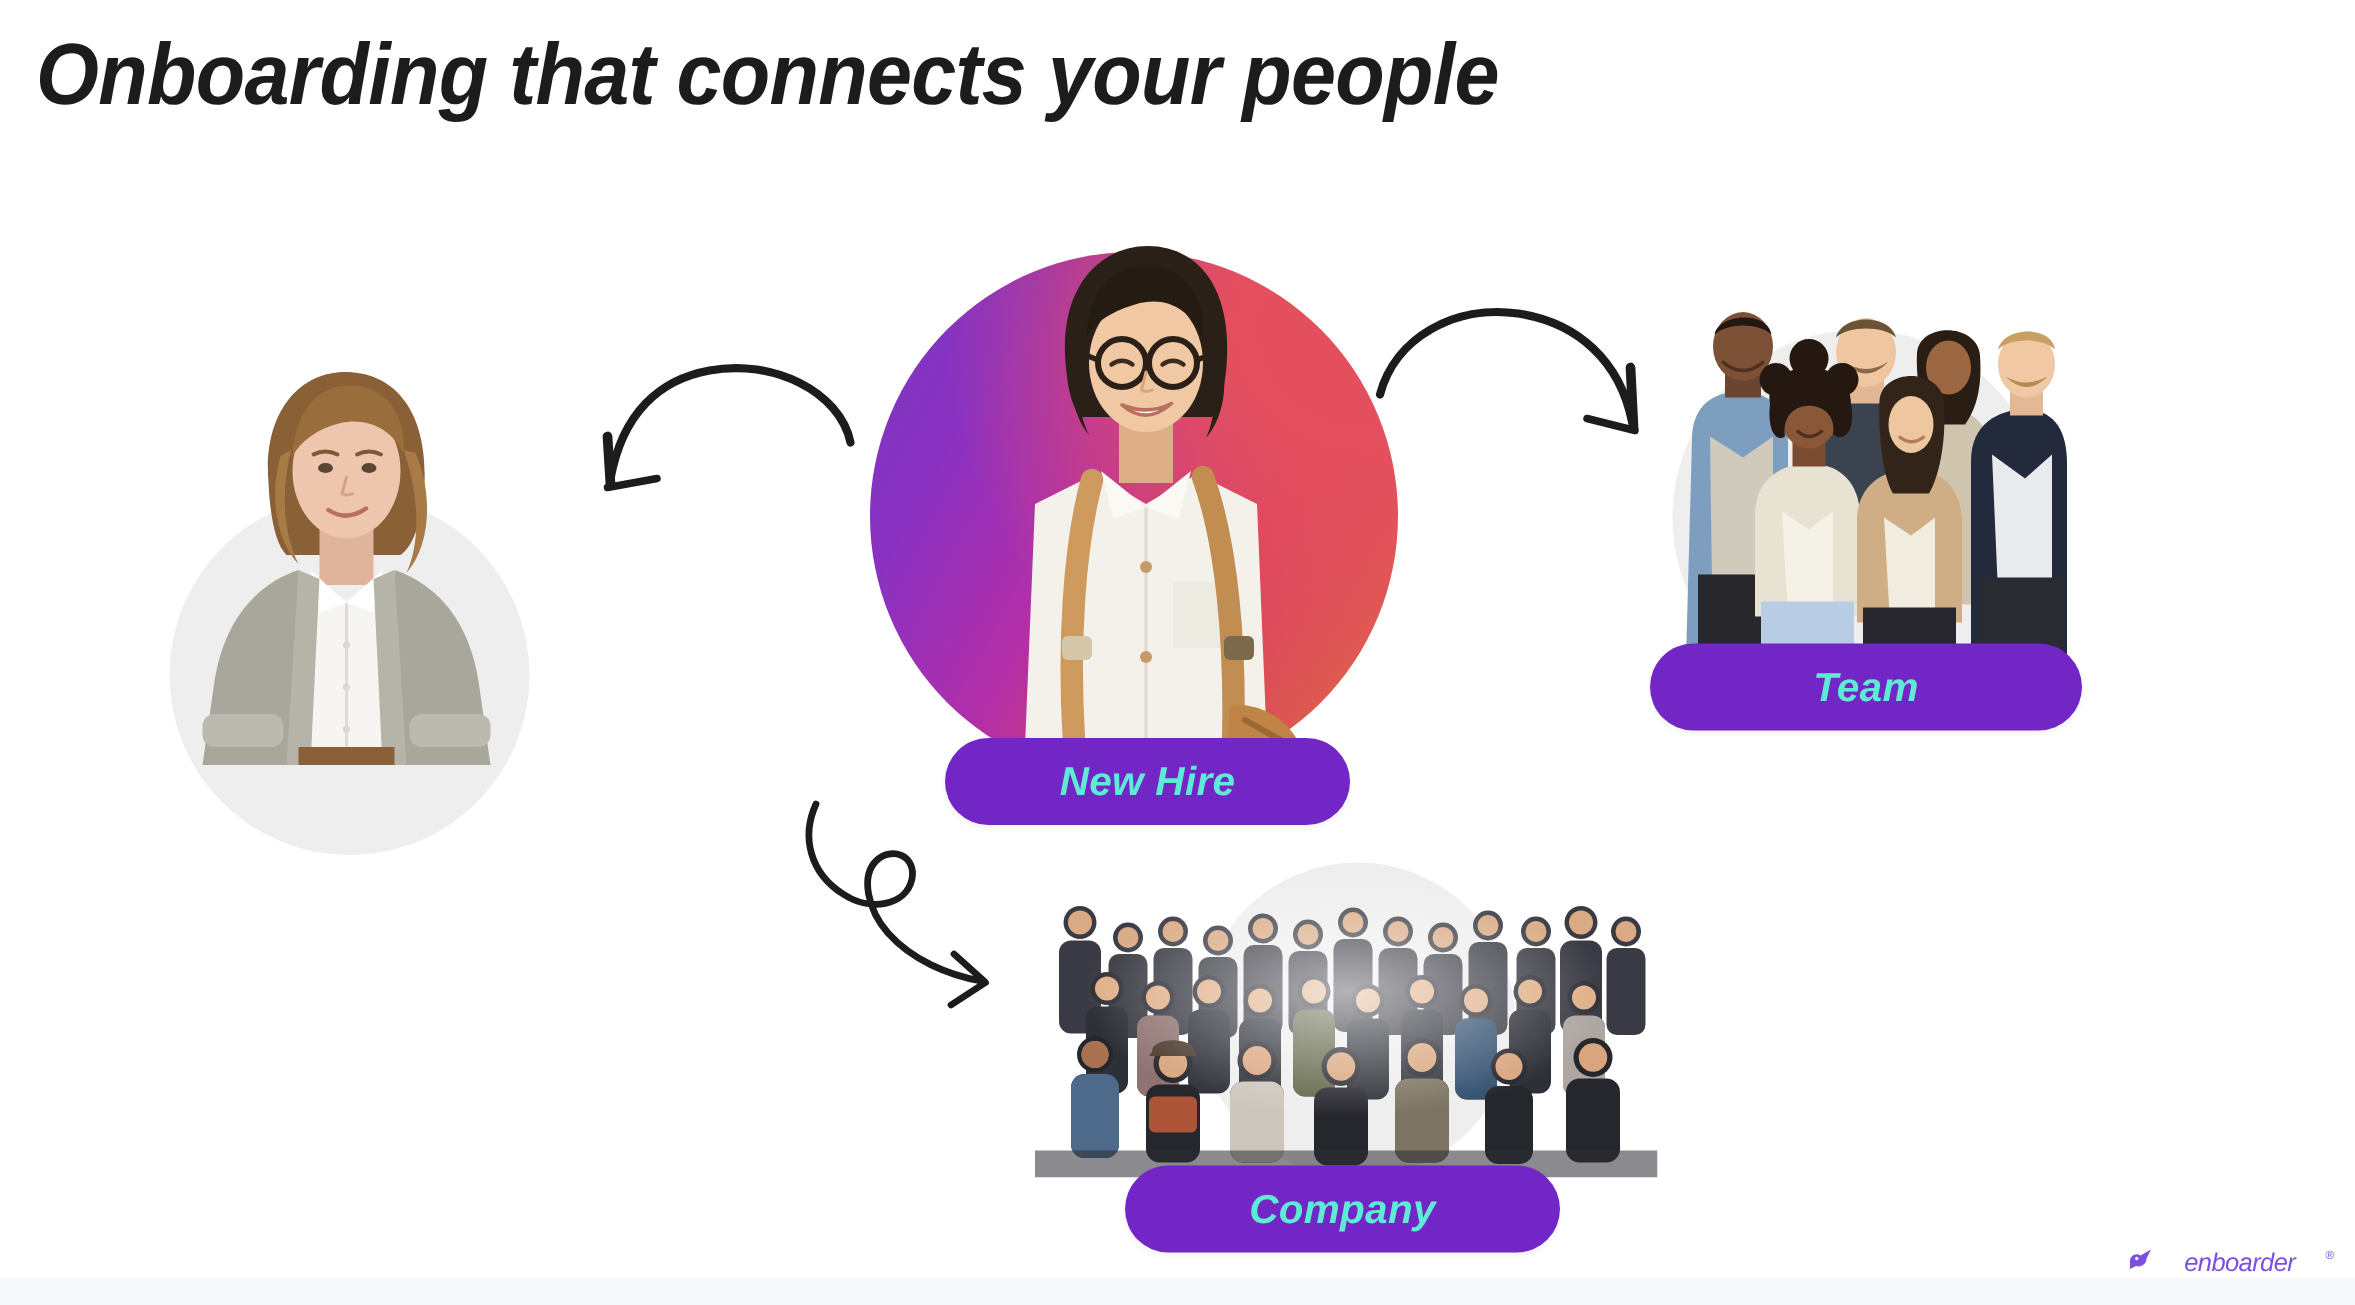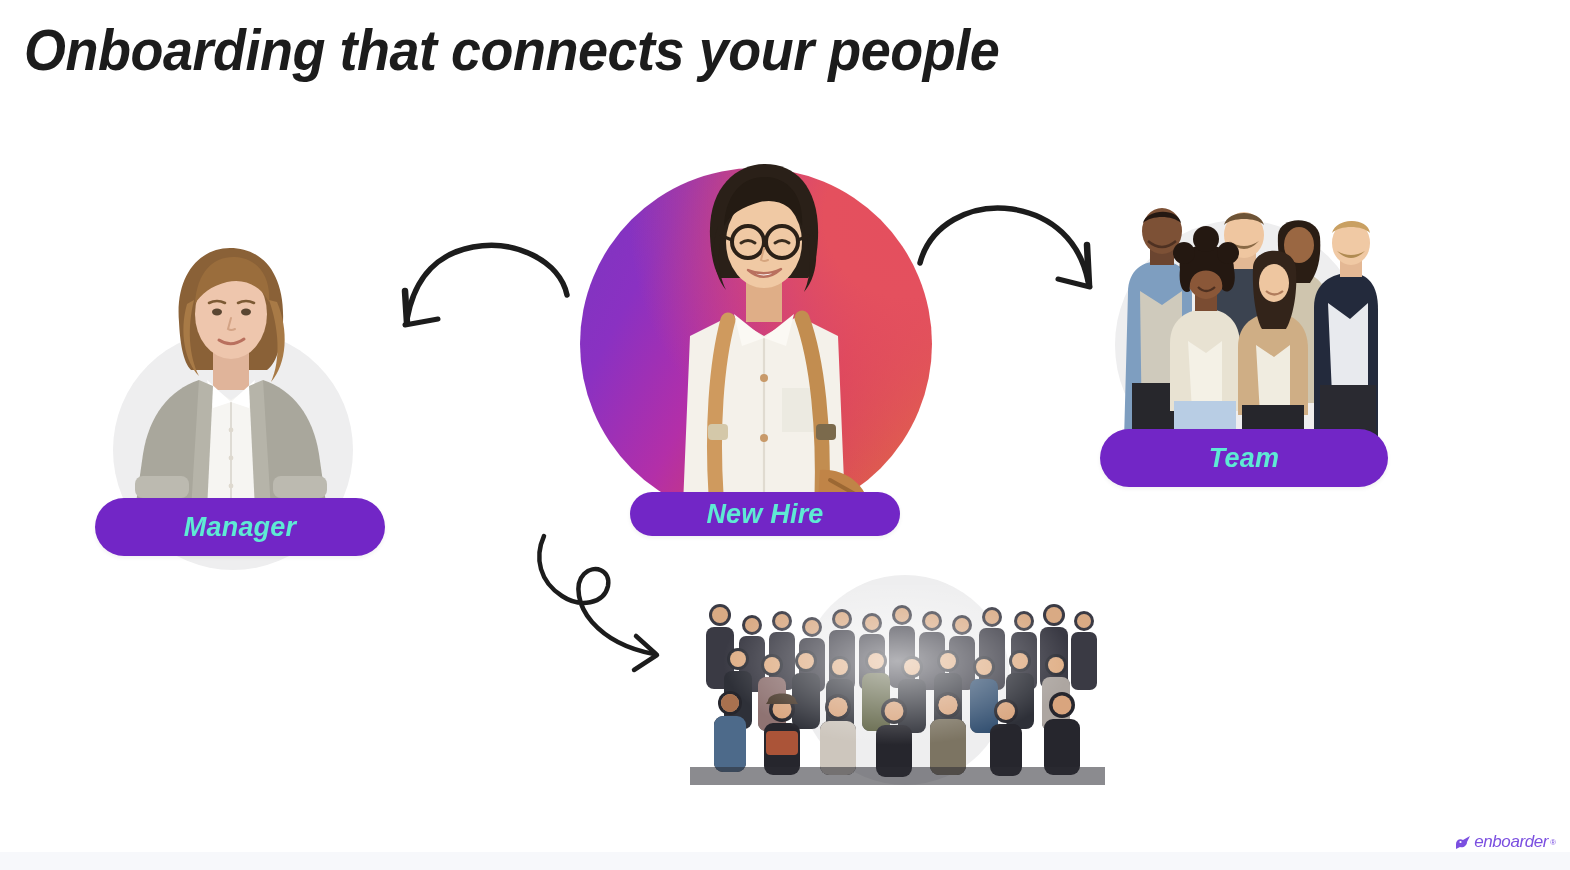--- a/index.html
+++ b/index.html
@@ -67,21 +67,21 @@
   
   #node-newhire { left: 580px; top: 150px; width: 360px; height: 410px; }
   #newhire-circle {
     position: absolute; left: 0px; top: 18px; width: 352px; height: 352px;
     border-radius: 50%;
     background:
       radial-gradient(circle at 92% 14%, #e44f5e 0%, #e4505e 18%, rgba(228,80,94,0) 62%),
       linear-gradient(118deg, #7a37c0 0%, #8a31c2 22%, #b32fa8 44%, #d8405f 68%, #de5f4c 88%, #e06a46 100%);
   }
   #newhire-photo { position: absolute; left: 44px; top: 0px; width: 275px; height: 380px; }
-  #pill-newhire { left: 50px; top: 342px; width: 270px; height: 44px; font-size: 27px; }
+  #pill-newhire { left: 50px; top: 342px; width: 270px; height: 58px; font-size: 27px; }
 
   
   #node-team { left: 1100px; top: 195px; width: 300px; height: 300px; }
   #team-halo { left: 15px; top: 25px; width: 250px; height: 250px; }
   #team-photo { position: absolute; left: 10px; top: 0px; width: 270px; height: 245px; }
   #pill-team { left: 0px; top: 234px; width: 288px; height: 58px; font-size: 27px; }
 
   
   #node-company { left: 690px; top: 565px; width: 420px; height: 275px; }
   #company-halo { left: 110px; top: 10px; width: 210px; height: 210px; }
@@ -93,22 +93,21 @@
   #arrow-left   { left: 385px; top: 235px; width: 200px; height: 120px; }
   #arrow-right  { left: 912px; top: 195px; width: 200px; height: 120px; }
   #arrow-bottom { left: 528px; top: 520px; width: 150px; height: 160px; }
 
   
   #logo {
     position: absolute;
     right: 14px;
     bottom: 18px;
     display: flex;
-    align-items: center;
-    gap: 2px;
+    gap: 20px;
   }
   #logo-wordmark {
     font-family: "Liberation Sans", sans-serif;
     font-size: 17px;
     font-weight: 500;
     letter-spacing: -0.4px;
     color: #7b4fe0;
   }
   #logo-tm { font-size: 8px; color: #7b4fe0; vertical-align: super; }
 
@@ -188,23 +187,20 @@
         <path d="M104 150 L118 156 L112 280 L96 280 Z" fill="#b6b4a9"></path>
         <path d="M168 150 L154 156 L160 280 L176 280 Z" fill="#b6b4a9"></path>
 
         <rect x="40" y="246" width="54" height="22" rx="8" fill="#bcbab0"></rect>
         <rect x="178" y="246" width="54" height="22" rx="8" fill="#bcbab0"></rect>
 
         <rect x="104" y="268" width="64" height="12" fill="#8a6038"></rect>
       </g>
     </svg>
 
-    <div class="pill" id="pill-manager">
-      <span>Manager</span>
-    </div>
   </div>
 
   <div class="node" id="node-newhire">
     <div id="newhire-circle"></div>
 
     <svg id="newhire-photo" viewBox="0 0 275 380">
       <defs>
           <clipPath id="nh-clip">
             <rect x="0" y="0" width="275" height="380"></rect>
           </clipPath>
@@ -483,20 +479,23 @@
 
           <rect x="76" y="146" width="32" height="24" rx="4" fill="#d8643c" opacity="0.75"></rect>
 
           <rect x="0" y="182" width="415" height="18" fill="#2b2b33" opacity="0.55"></rect>
         </g>
 
         <rect x="0" y="0" width="415" height="200" fill="url(#co-glow)"></rect>
       </g>
     </svg>
 
+    <div class="pill" id="pill-company">
+      <span>Company</span>
+    </div>
   </div>
 
   <div id="logo">
     <svg width="18" height="15" viewBox="0 0 18 15">
       <path d="M2 9 C2 5, 6 3, 9 5 L16 1 L13 7 C13 11, 9 13, 6 12 L2 14 Z" fill="#7b4fe0"></path>
       <circle cx="6.5" cy="7" r="1.1" fill="#ffffff"></circle>
     </svg>
     <span id="logo-wordmark">enboarder</span>
     <span id="logo-tm">®</span>
   </div>

